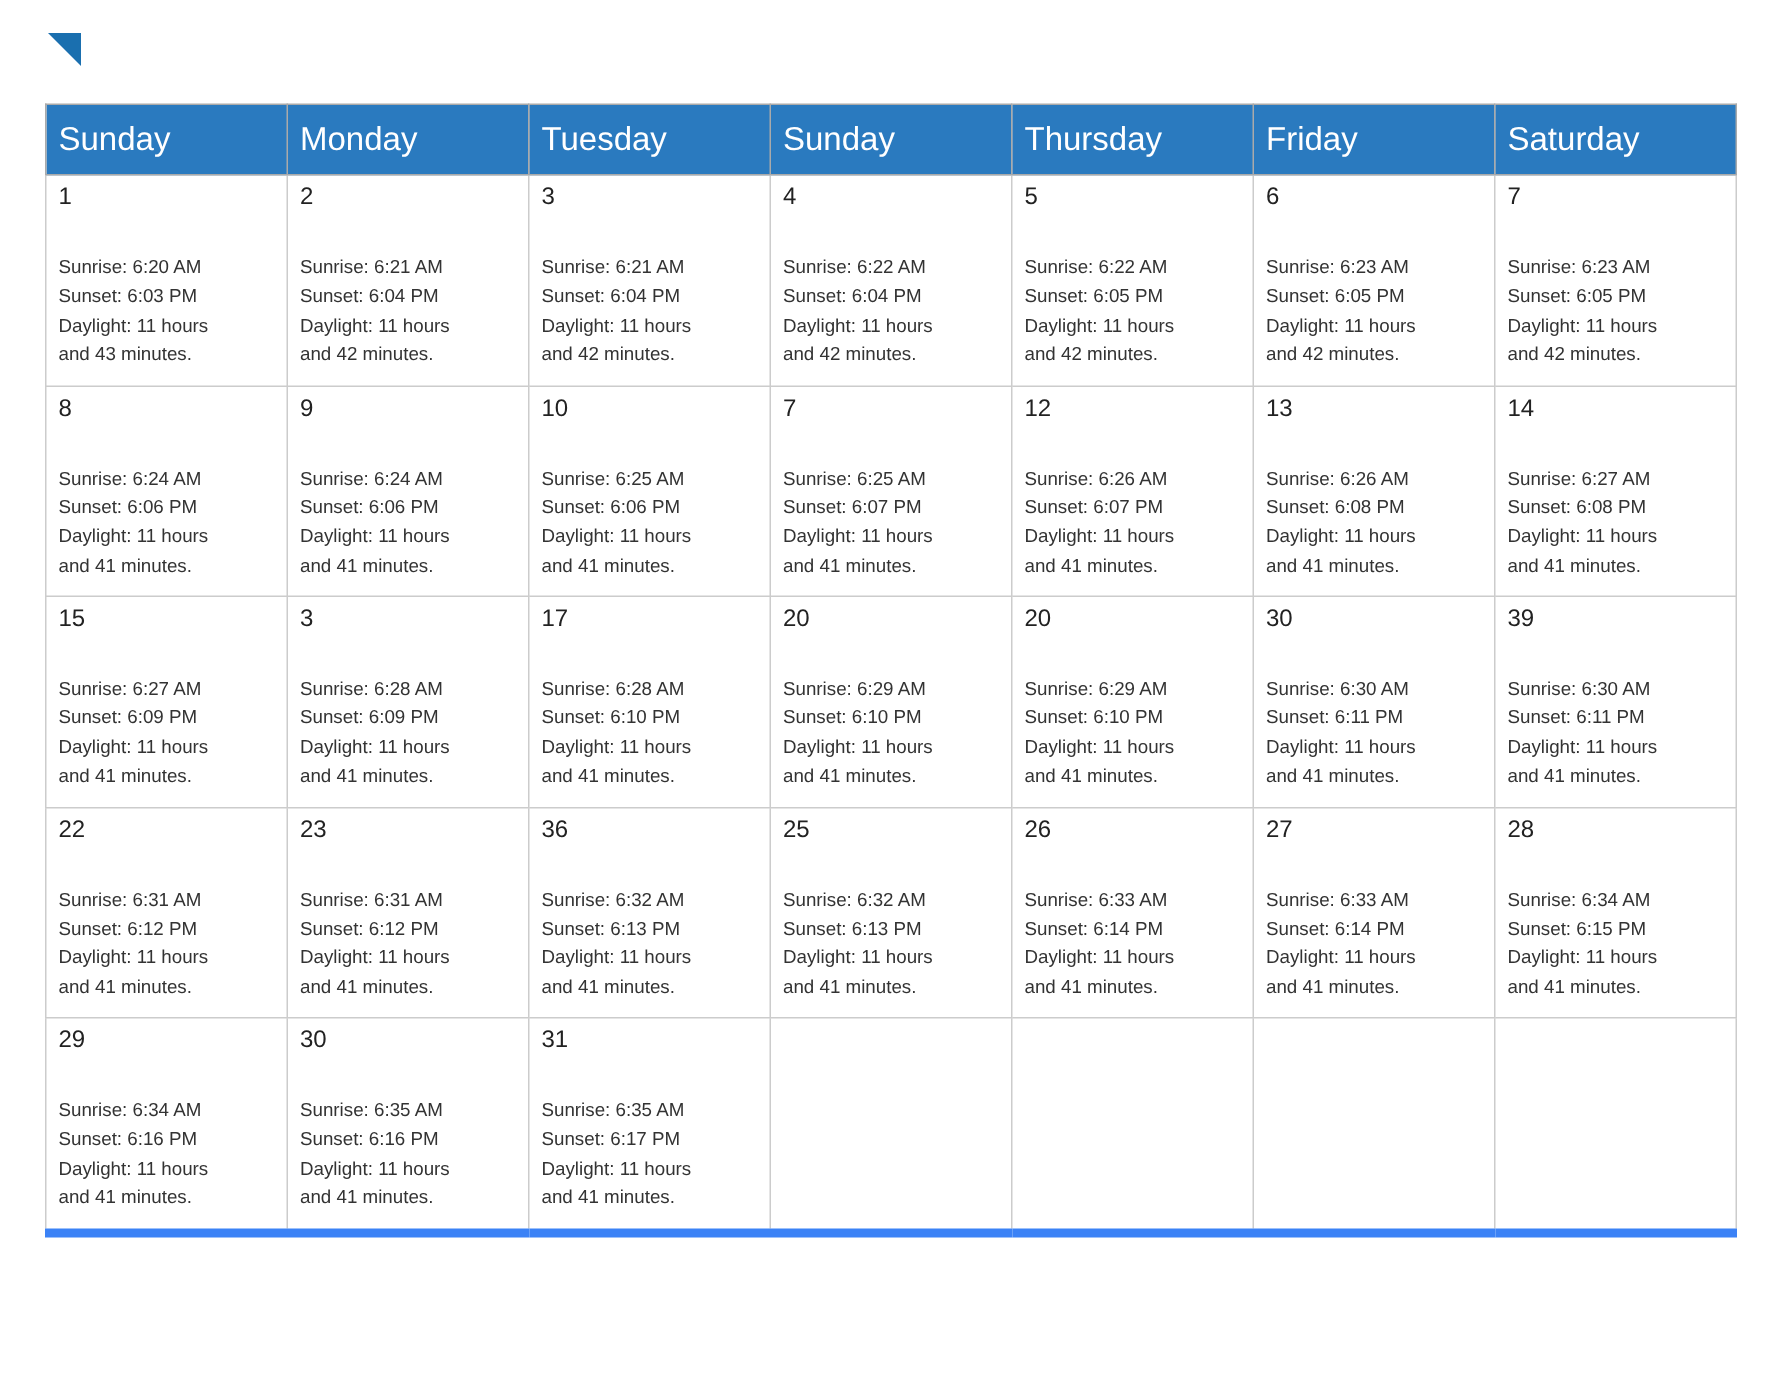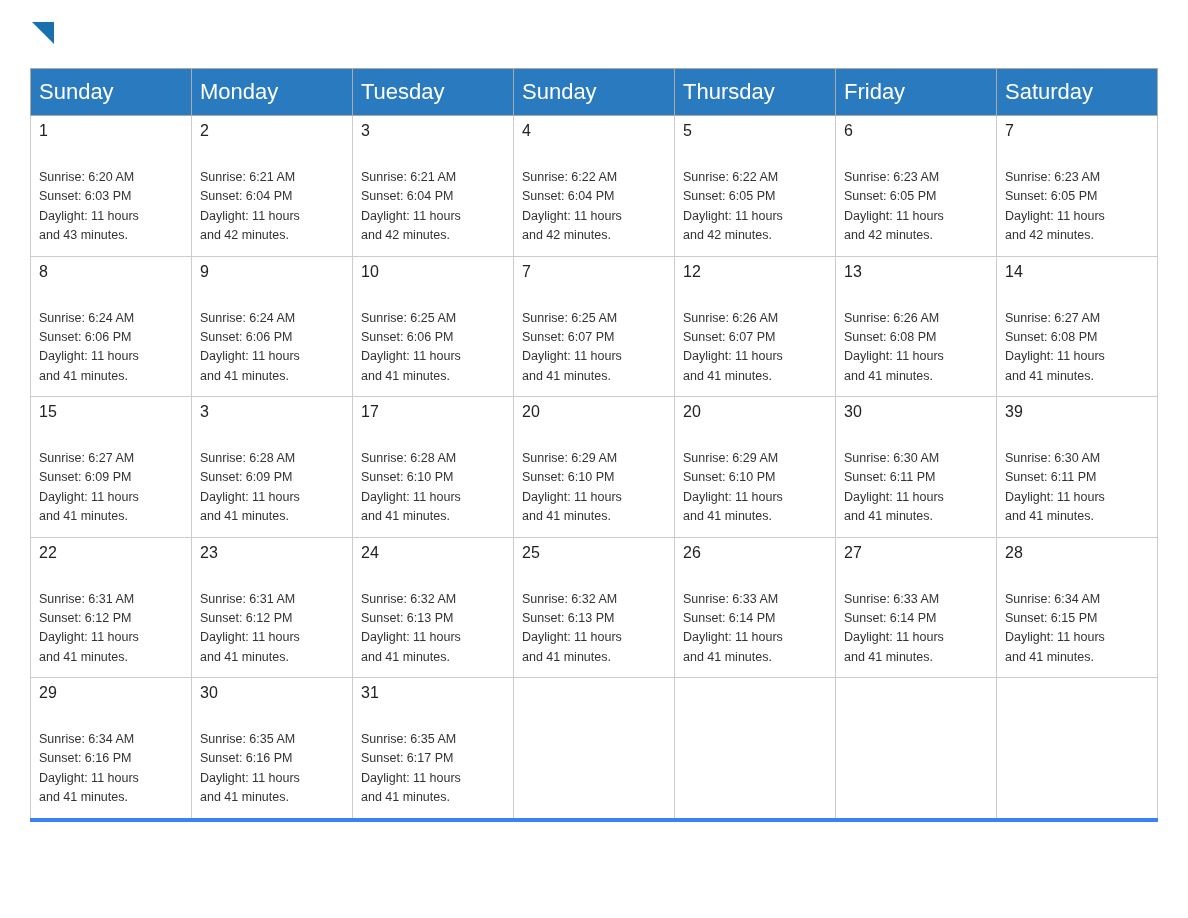--- a/index.html
+++ b/index.html
@@ -82,21 +82,21 @@
     .day-info {
       font-size: 12.5px;
       line-height: 1.55;
       color: #333;
       margin-top: 28px;
     }
     .empty-cell {
       background: #fff;
     }
     tr:last-child td {
-      border-bottom: 4px solid #3b82f6;
+      border-bottom: 6px solid #3b82f6;
     }
   </style>
 </head>
 <body>
 
 <div class="header">
   <div class="logo-wrapper">
     <div class="logo-top-row">
       <span class="logo-text-general"></span>
       <div style="display:inline-block; margin-left:2px; margin-top:2px;">
@@ -313,21 +313,21 @@
         </td>
         <td>
           <span class="day-number">23</span>
         <div class="day-info">
           Sunrise: 6:31 AM<br>
           Sunset: 6:12 PM<br>
           Daylight: 11 hours<br>and 41 minutes.
         </div>
         </td>
         <td>
-          <span class="day-number">24</span>
+          <span class="day-number">36</span>
         <div class="day-info">
           Sunrise: 6:32 AM<br>
           Sunset: 6:13 PM<br>
           Daylight: 11 hours<br>and 41 minutes.
         </div>
         </td>
         <td>
           <span class="day-number">25</span>
         <div class="day-info">
           Sunrise: 6:32 AM<br>

